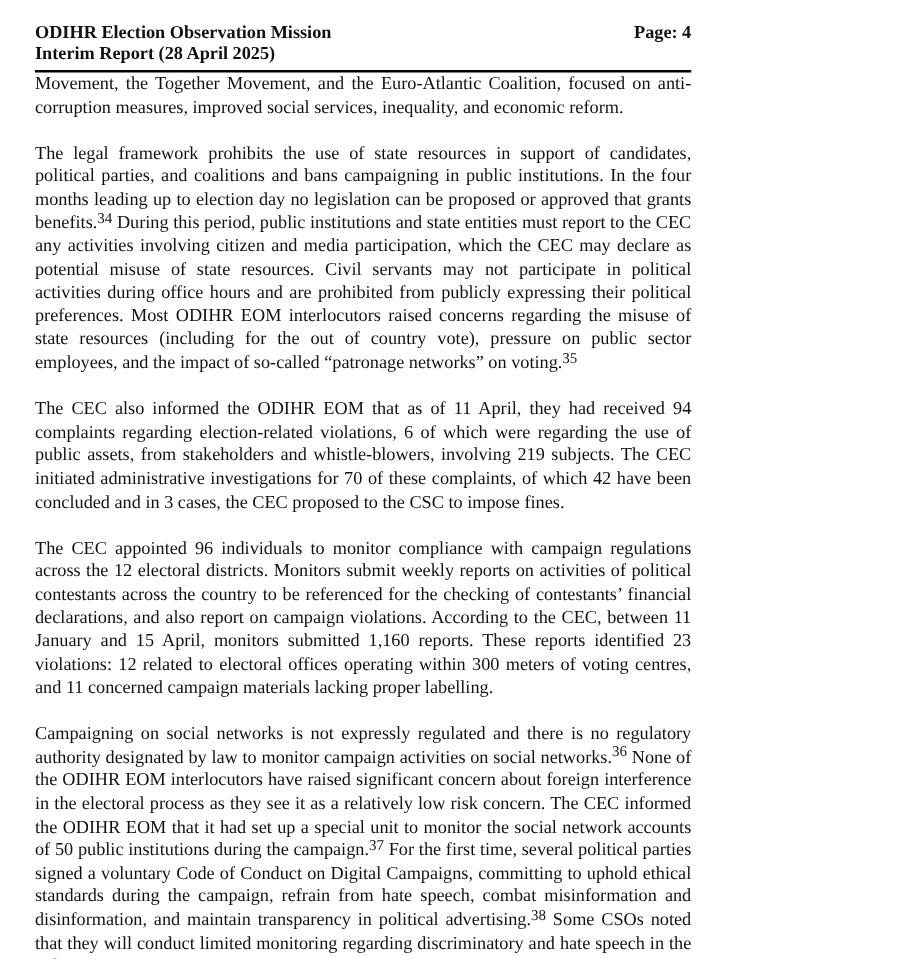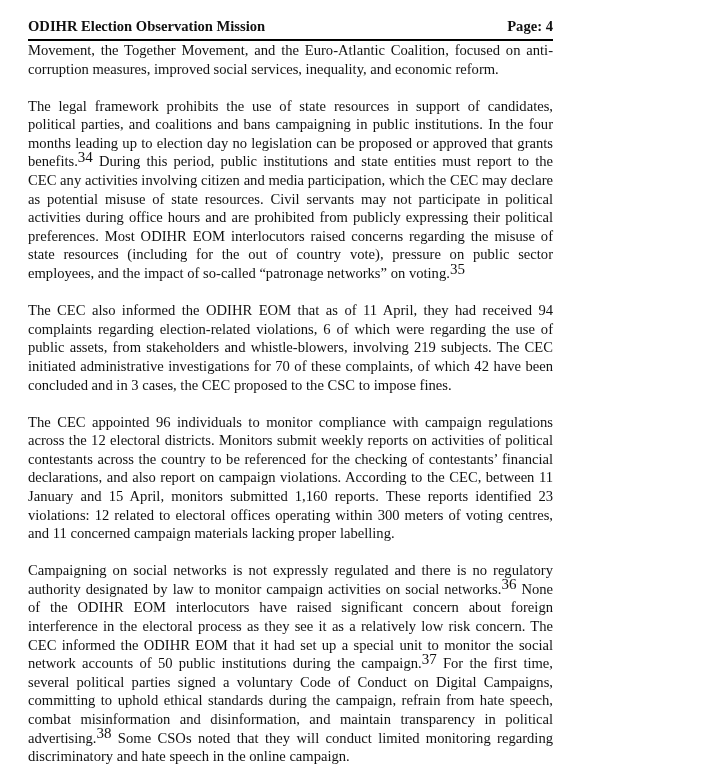--- a/index.html
+++ b/index.html
@@ -35,34 +35,35 @@
   .doc-body {
   }
   .doc-body p {
     margin: 0 0 18.5px 0;
     font-size: 14.6px;
     line-height: 18.6px;
     text-align: justify;
     text-justify: inter-word;
   }
   .doc-body p sup {
-    font-size: 15px;
+    font-size: 12px;
     line-height: 0;
     position: relative;
     top: -4.5px;
     vertical-align: baseline;
   }
 </style>
 </head>
 <body>
 
 <div class="page">
   <div class="doc-header">
     <div class="title-block">
       <div>ODIHR Election Observation Mission</div>
+      <div>Interim Report (28 April 2025)</div>
     </div>
     <div class="page-num">Page: 4</div>
   </div>
   <div class="doc-body">
       <p>Movement, the Together Movement, and the Euro-Atlantic Coalition, focused on anti-corruption measures, improved social services, inequality, and economic reform.</p>
       <p>The legal framework prohibits the use of state resources in support of candidates, political parties, and coalitions and bans campaigning in public institutions. In the four months leading up to election day no legislation can be proposed or approved that grants benefits.<sup>34</sup> During this period, public institutions and state entities must report to the CEC any activities involving citizen and media participation, which the CEC may declare as potential misuse of state resources. Civil servants may not participate in political activities during office hours and are prohibited from publicly expressing their political preferences. Most ODIHR EOM interlocutors raised concerns regarding the misuse of state resources (including for the out of country vote), pressure on public sector employees, and the impact of so-called “patronage networks” on voting.<sup>35</sup></p>
       <p>The CEC also informed the ODIHR EOM that as of 11 April, they had received 94 complaints regarding election-related violations, 6 of which were regarding the use of public assets, from stakeholders and whistle-blowers, involving 219 subjects. The CEC initiated administrative investigations for 70 of these complaints, of which 42 have been concluded and in 3 cases, the CEC proposed to the CSC to impose fines.</p>
       <p>The CEC appointed 96 individuals to monitor compliance with campaign regulations across the 12 electoral districts. Monitors submit weekly reports on activities of political contestants across the country to be referenced for the checking of contestants’ financial declarations, and also report on campaign violations. According to the CEC, between 11 January and 15 April, monitors submitted 1,160 reports. These reports identified 23 violations: 12 related to electoral offices operating within 300 meters of voting centres, and 11 concerned campaign materials lacking proper labelling.</p>
       <p>Campaigning on social networks is not expressly regulated and there is no regulatory authority designated by law to monitor campaign activities on social networks.<sup>36</sup> None of the ODIHR EOM interlocutors have raised significant concern about foreign interference in the electoral process as they see it as a relatively low risk concern. The CEC informed the ODIHR EOM that it had set up a special unit to monitor the social network accounts of 50 public institutions during the campaign.<sup>37</sup> For the first time, several political parties signed a voluntary Code of Conduct on Digital Campaigns, committing to uphold ethical standards during the campaign, refrain from hate speech, combat misinformation and disinformation, and maintain transparency in political advertising.<sup>38</sup> Some CSOs noted that they will conduct limited monitoring regarding discriminatory and hate speech in the online campaign.</p>
     </div>

